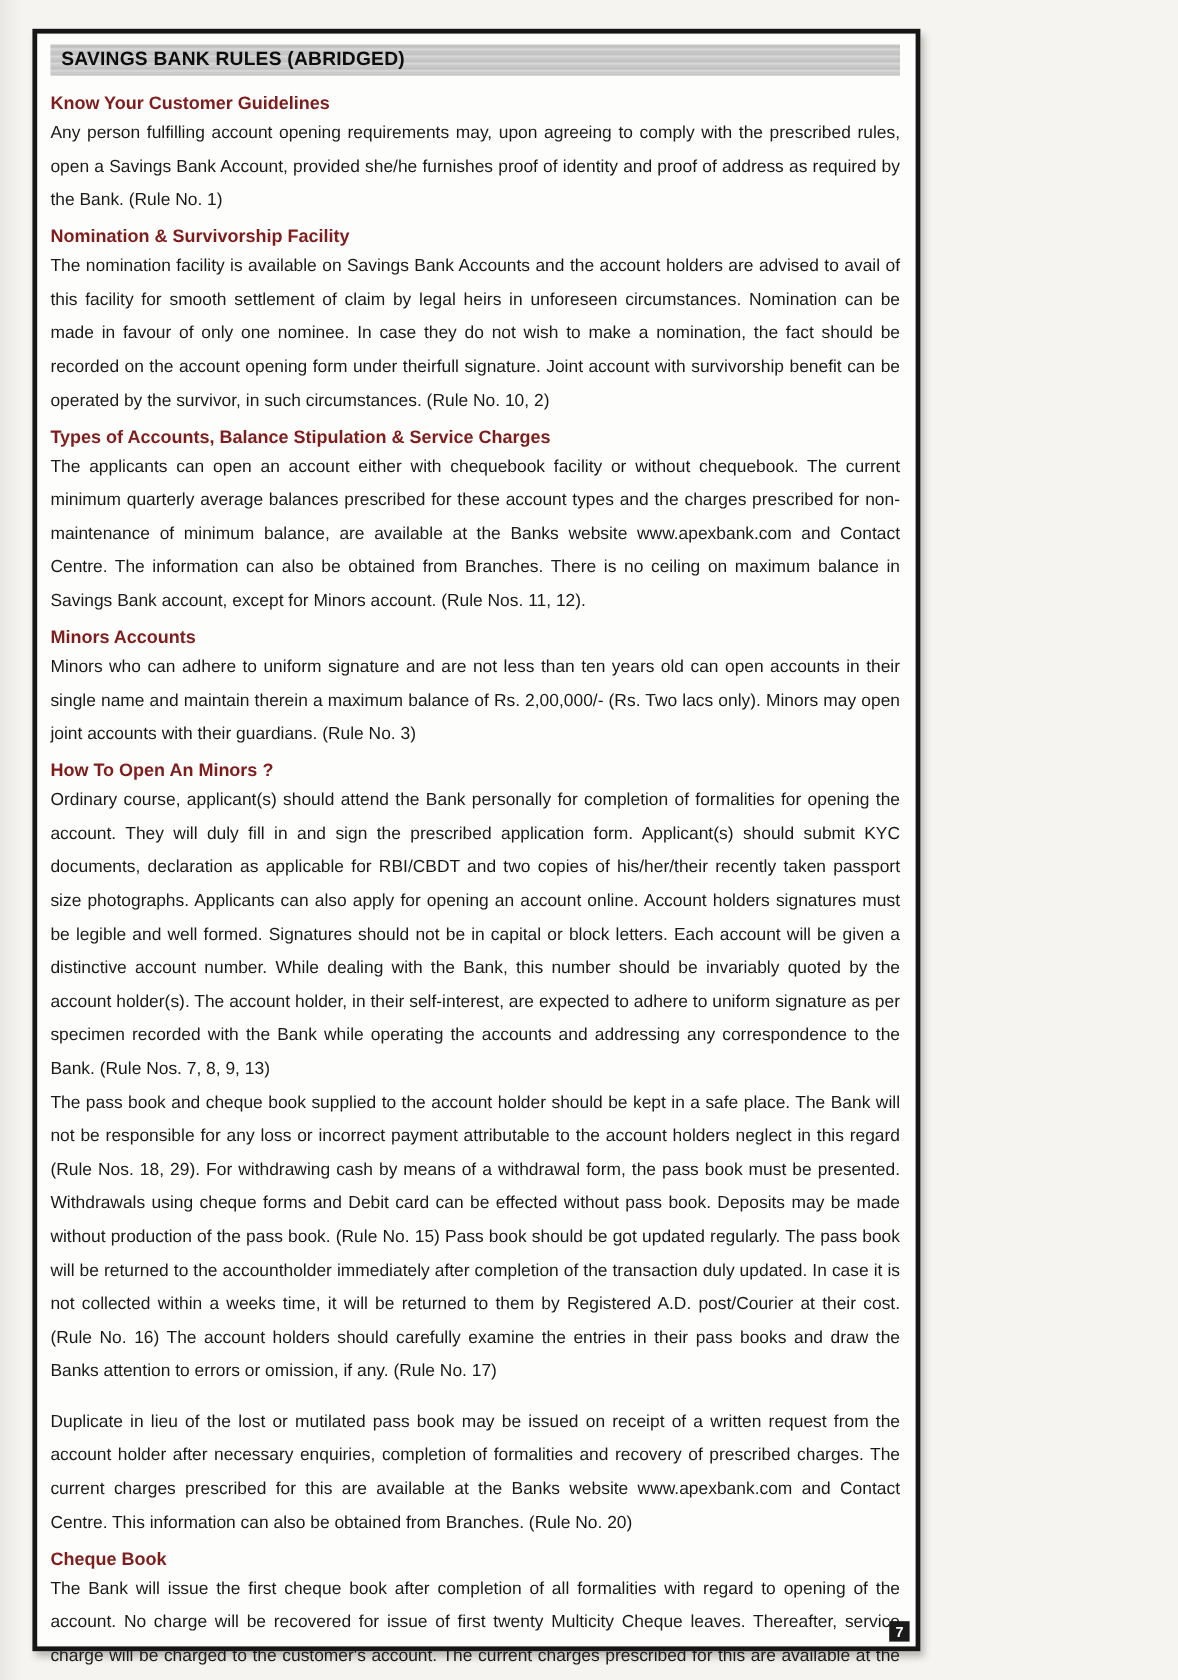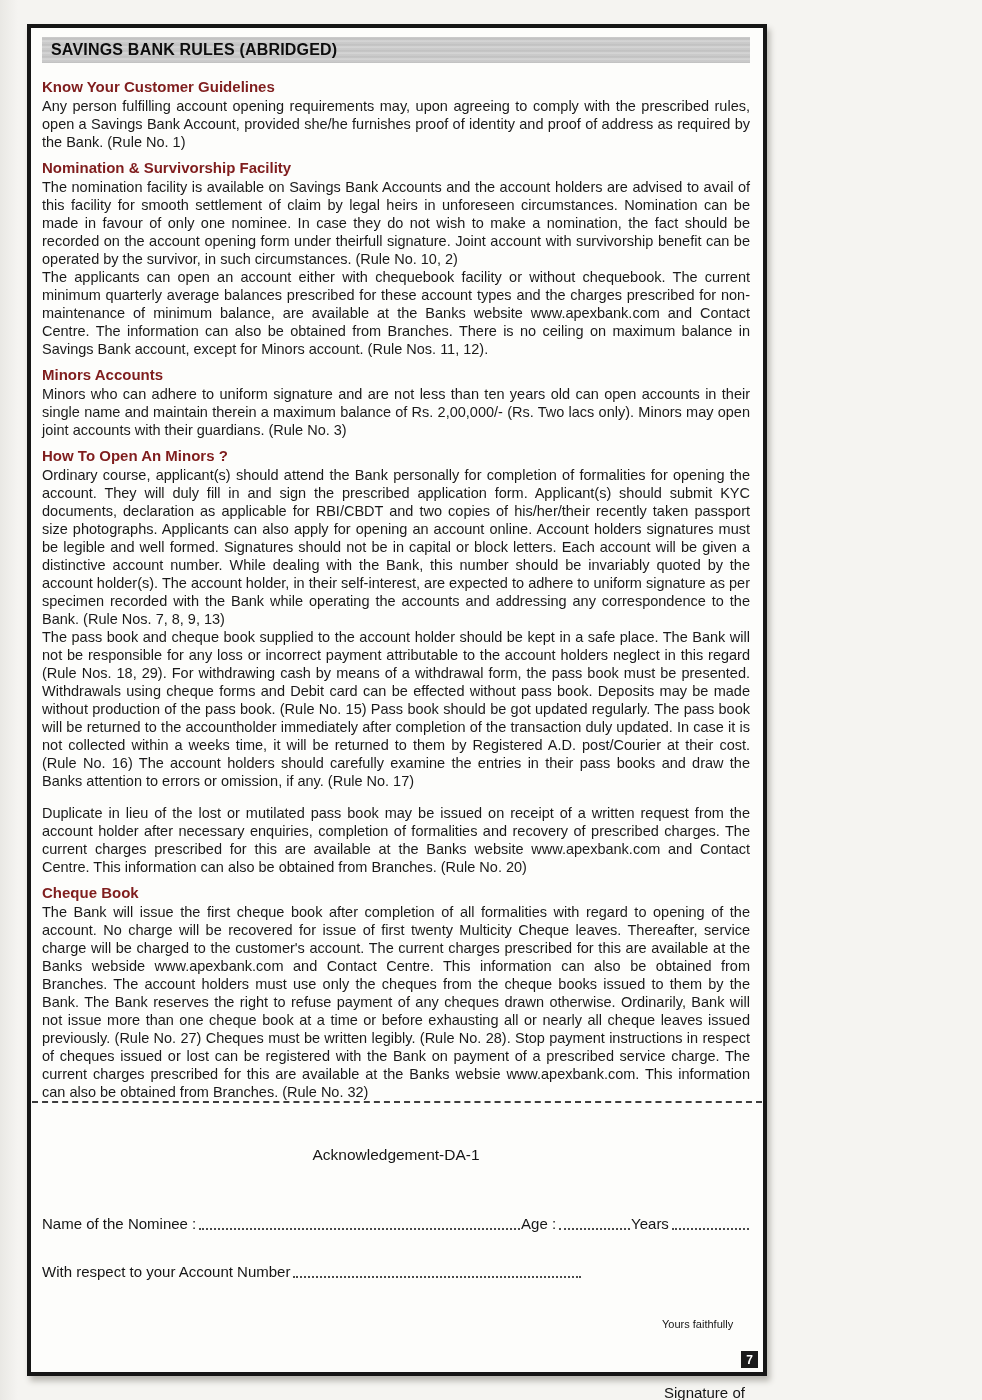--- a/index.html
+++ b/index.html
@@ -54,21 +54,21 @@
   }
   .rules h3 {
     font-size: 15px;
     line-height: 19px;
     margin: 7px 0 1px 0;
     font-weight: bold;
     color: #7f1d1d;
   }
   .rules p {
     font-size: 14.5px;
-    line-height: 18px;
+    line-height: 28px;
     margin: 0;
     text-align: justify;
     color: #1a1a1a;
   }
   .rules p + p {
     margin-top: 14px;
   }
   .ack-wrap {
     margin-top: auto;
     flex: 0 0 auto;
@@ -151,20 +151,21 @@
         <h3>Know Your Customer Guidelines</h3>
         <p>Any person fulfilling account opening requirements may, upon agreeing to comply with the prescribed rules, open a Savings Bank Account, provided she/he furnishes proof of identity and proof of address as required by the Bank. (Rule No. 1)</p>
       </section>
 
       <section>
         <h3>Nomination &amp; Survivorship Facility</h3>
         <p>The nomination facility is available on Savings Bank Accounts and the account holders are advised to avail of this facility for smooth settlement of claim by legal heirs in unforeseen circumstances. Nomination can be made in favour of only one nominee. In case they do not wish to make a nomination, the fact should be recorded on the account opening form under theirfull signature. Joint account with survivorship  benefit can be operated by the survivor, in such circumstances. (Rule No. 10, 2)</p>
       </section>
 
       <section>
+        <h3>Types of Accounts, Balance Stipulation &amp; Service Charges</h3>
         <p>The applicants can open an account either with chequebook facility or without chequebook. The current minimum quarterly average balances prescribed for these account types and the charges prescribed for non-maintenance of minimum balance, are available at the Banks website www.apexbank.com and Contact Centre. The information can also be obtained from Branches. There is no ceiling on maximum balance in Savings Bank account, except for Minors account. (Rule Nos. 11, 12).</p>
       </section>
 
       <section>
         <h3>Minors Accounts</h3>
         <p>Minors who can adhere to uniform signature and are not less than ten years old can open accounts in their single name and maintain therein a maximum balance of Rs. 2,00,000/- (Rs. Two lacs only). Minors may open joint accounts with their guardians. (Rule No. 3)</p>
       </section>
 
       <section>
         <h3>How To Open An Minors ?</h3>

